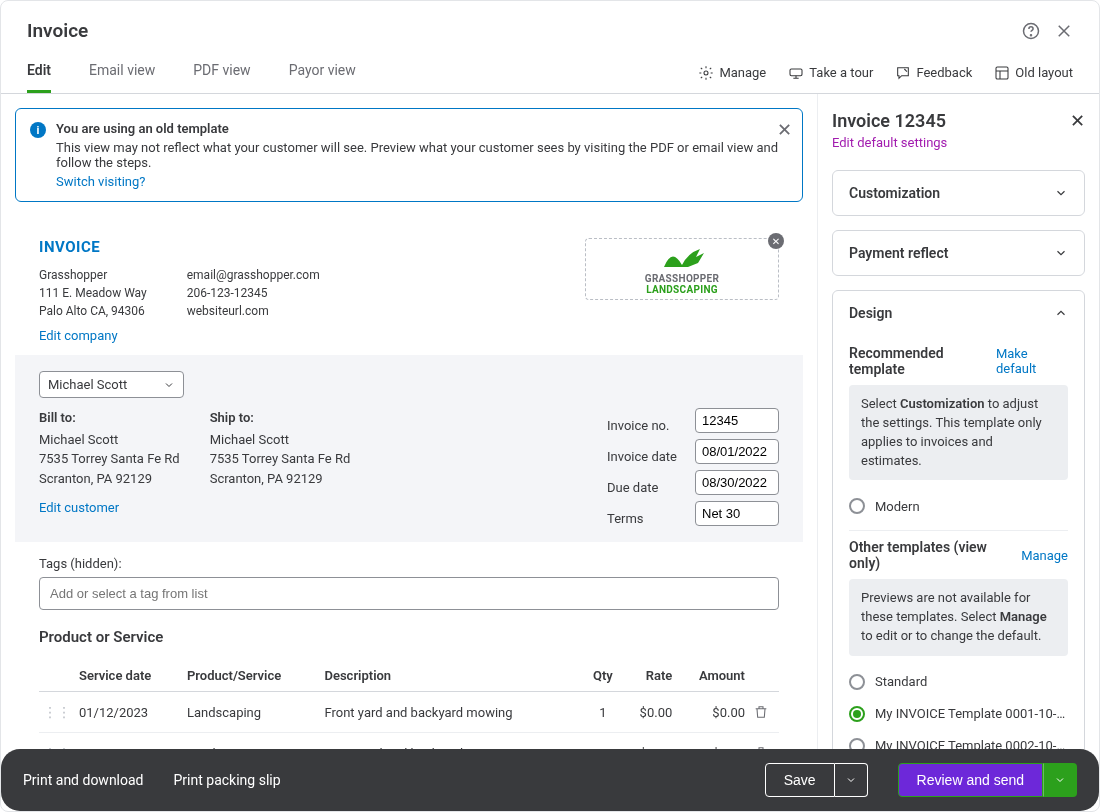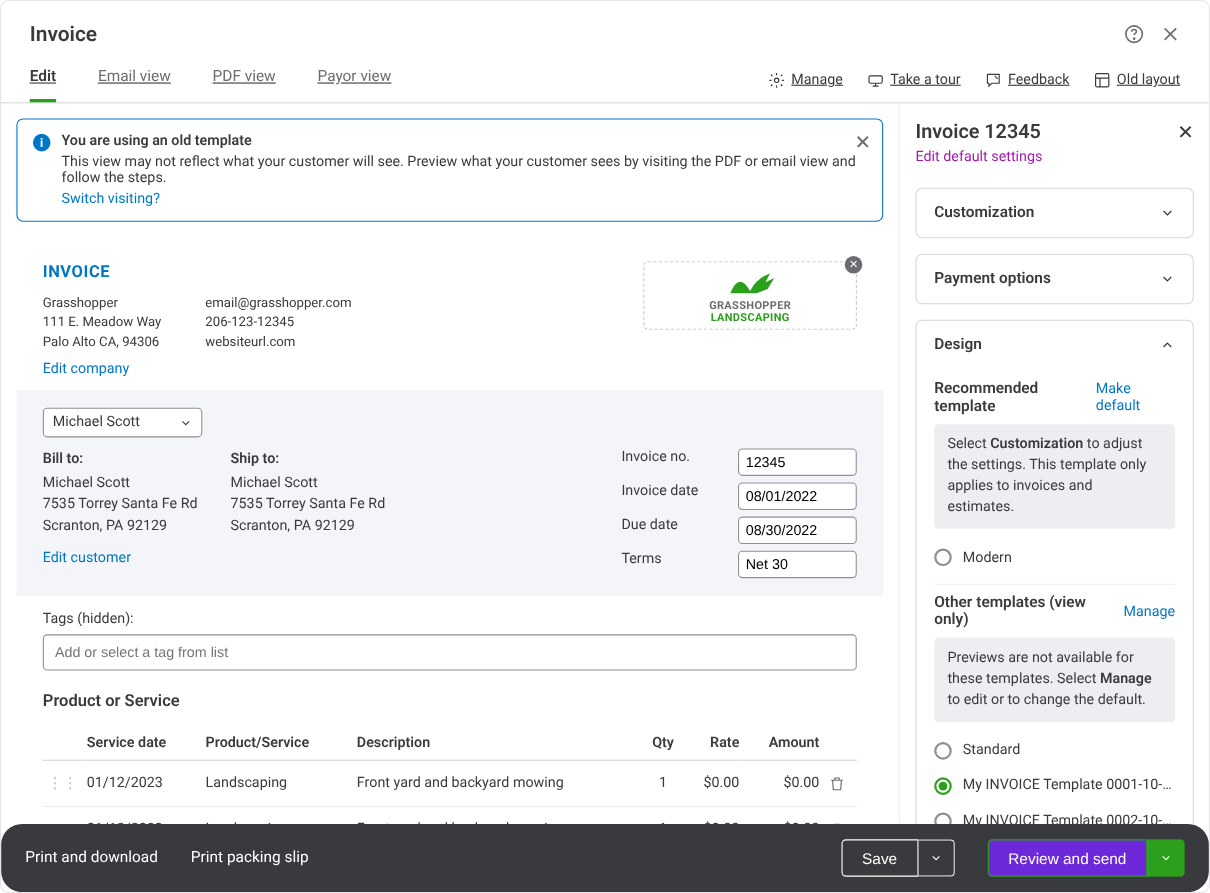--- a/index.html
+++ b/index.html
@@ -2,21 +2,21 @@
 <html><head>
 <meta charset="utf-8">
 <style>
 * { box-sizing: border-box; margin: 0; padding: 0; }
 body { font-family: -apple-system, BlinkMacSystemFont, "Segoe UI", Roboto, Helvetica, Arial, sans-serif; font-size: 13px; color: #393a3d; background: #fff; width: 1100px; height: 812px; overflow: hidden; border: 1px solid #e3e5e8; border-radius: 8px; }
 .dialog { width: 100%; height: 100%; display: flex; flex-direction: column; }
 .header { display: flex; align-items: center; justify-content: space-between; padding: 18px 26px 10px; }
 .header h1 { font-size: 19px; font-weight: 600; }
 .header-right { display: flex; gap: 14px; }
 .icon-btn { background: none; border: none; cursor: pointer; color: #6b6c72; display: flex; align-items: center; justify-content: center; }
-.tabbar { display: flex; align-items: center; border-bottom: 1px solid #d4d7dc; padding: 0 26px; gap: 38px; text-decoration: underline; }
+.tabbar { display: flex; align-items: center; border-bottom: 1px solid #d4d7dc; padding: 0 26px; gap: 38px; }
 .tabs { display: flex; gap: 38px; }
 .tab { padding: 10px 0 12px; font-size: 14px; color: #6b6c72; cursor: pointer; border-bottom: 3px solid transparent; }
 .tab.active { color: #393a3d; font-weight: 600; border-bottom-color: #2ca01c; }
 .tabbar-right { margin-left: auto; display: flex; gap: 22px; color: #393a3d; font-size: 13px; }
 .tb-action { display: flex; align-items: center; gap: 5px; cursor: pointer; }
 .content-row { display: flex; flex: 1; overflow: hidden; }
 
 .main-col { flex: 1; padding: 14px; overflow-y: auto; display: flex; flex-direction: column; gap: 14px; }
 .banner { border: 1px solid #0077c5; background: #fff; border-radius: 6px; padding: 12px 14px; display: flex; gap: 10px; position: relative; }
 .banner-icon { width: 16px; height: 16px; border-radius: 50%; background: #0077c5; color: #fff; font-size: 11px; display: flex; align-items: center; justify-content: center; flex-shrink: 0; font-weight: 700; margin-top: 1px;}
@@ -35,23 +35,23 @@
 .logo-box .logo-text .g { color: #2ca01c; }
 .logo-box .logo-text .top { color: #6b6c72; }
 .logo-del { position: absolute; top: -6px; right: -6px; width: 16px; height: 16px; border-radius: 50%; background: #6b6c72; color: #fff; font-size: 10px; display: flex; align-items: center; justify-content: center; cursor: pointer; }
 
 .billing { background: #f4f5f8; padding: 16px 24px; }
 .cust-select { border: 1px solid #8d9096; border-radius: 4px; padding: 5px 8px; width: 145px; display: flex; justify-content: space-between; align-items: center; background: #fff; cursor: pointer; margin-bottom: 10px; font-size: 13px;}
 .billing-row { display: flex; gap: 30px; }
 .addr-block { font-size: 13px; line-height: 1.5; }
 .addr-block .lbl { font-weight: 600; margin-bottom: 2px; }
 .meta-block { margin-left: auto; display: flex; flex-direction: column; gap: 6px; }
-.meta-row { display: flex; align-items: flex-start; gap: 20px; }
+.meta-row { display: flex; align-items: flex-end; gap: 2px; }
 .meta-row .mlbl { font-size: 13px; color: #393a3d; width: 86px; text-align: left; }
-.meta-row input { width: 108px; border: 1px solid #8d9096; border-radius: 4px; padding: 4px 6px; font-size: 13px; }
+.meta-row input { width: 84px; border: 1px solid #8d9096; border-radius: 4px; padding: 4px 6px; font-size: 13px; }
 
 .tags-sec { padding: 14px 24px 4px; }
 .tags-sec .lbl { font-size: 13px; margin-bottom: 6px; display:block; }
 .tag-input { width: 100%; border: 1px solid #8d9096; border-radius: 4px; padding: 8px 10px; font-size: 13px; color: #6b6c72; }
 
 .prod-sec { padding: 14px 24px; }
 .prod-sec h3 { font-size: 15px; font-weight: 600; margin-bottom: 14px; }
 .prod-table { width: 100%; border-collapse: collapse; font-size: 13px; }
 .prod-table th { text-align: left; font-weight: 600; padding: 8px 4px; border-bottom: 1px solid #d4d7dc; color: #393a3d; font-size: 13px;}
 .prod-table th.r, .prod-table td.r { text-align: right; }
@@ -297,21 +297,21 @@
       <div class="accordion">
         <div class="acc-head">
             <span>Customization</span>
           <svg width="14" height="14" viewBox="0 0 24 24" fill="none" stroke="currentColor" stroke-width="2">
               <path d="M6 9l6 6 6-6"></path>
             </svg>
         </div>
       </div>
       <div class="accordion">
         <div class="acc-head">
-            <span>Payment options</span>
+            <span>Payment reflect</span>
           <svg width="14" height="14" viewBox="0 0 24 24" fill="none" stroke="currentColor" stroke-width="2">
               <path d="M6 9l6 6 6-6"></path>
             </svg>
         </div>
       </div>
       <div class="accordion">
         <div class="acc-head">
             <span>Design</span>
           <svg width="14" height="14" viewBox="0 0 24 24" fill="none" stroke="currentColor" stroke-width="2">
               <path d="M6 15l6-6 6 6"></path>

